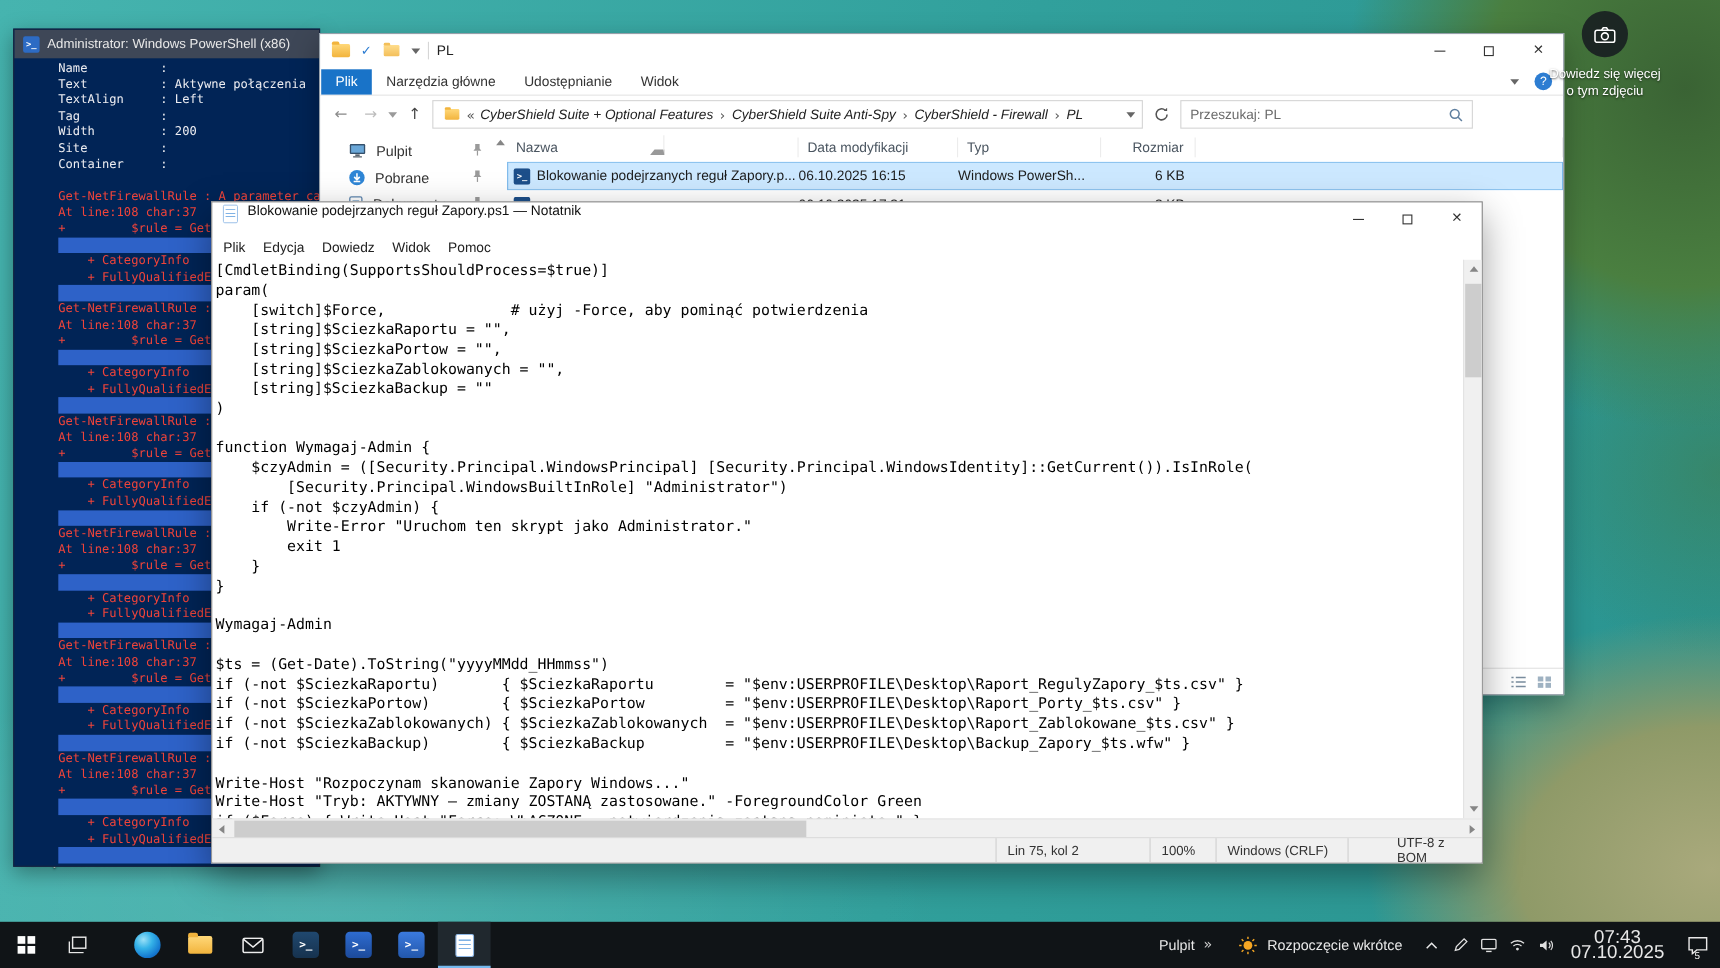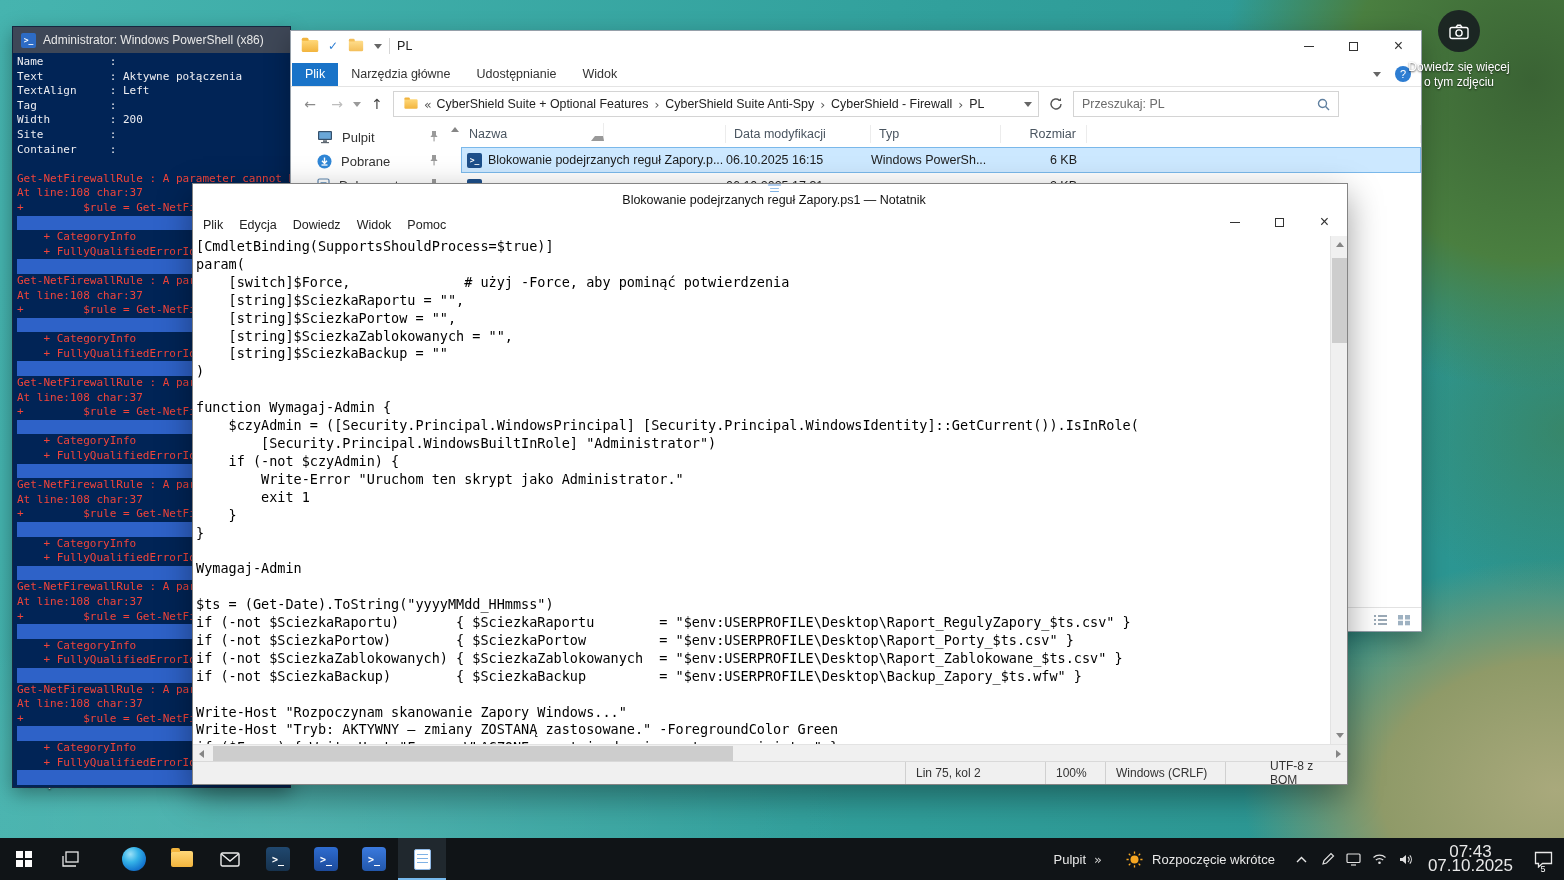--- a/index.html
+++ b/index.html
@@ -24,21 +24,21 @@
   .spot-text { color:#fff; font-size:12px; line-height:15px; text-shadow:0 1px 2px rgba(0,0,0,.7);text-align:center; }
 
   
   .ps-window { position:absolute; left:12px; top:26px; width:279px; height:762px; z-index:1;
     background:#012456; border:1px solid #17263f; box-shadow:0 6px 18px rgba(0,0,0,.35); overflow:hidden; }
   .ps-titlebar { height:26px; background:#3e4757; color:#e8e8e8; display:flex; align-items:center; gap:7px;
     padding:0 8px; font-size:12px; white-space:nowrap; overflow:hidden; }
   .ps-badge { width:15px; height:15px; flex:0 0 15px; background:#2d6bc4; color:#fff; border-radius:2px;
     font:bold 8px "DejaVu Sans Mono",monospace; display:flex; align-items:center; justify-content:center; }
   .ps-body { height:calc(100% - 26px); padding:2px 0 0 4px; overflow:hidden;
-    font-family:"DejaVu Sans Mono",monospace; font-size:11px; line-height:14.6px; color:#eeeef2; }
+    font-family:"DejaVu Sans Mono",monospace; font-size:11px; line-height:14.6px; color:#eeeef2;margin-left:36px; }
   .ps-line { white-space:pre; min-height:14.6px; }
   .ps-line.r { color:#f0443a; }
   .ps-line.sel { background:#2e62c8; }
 
   
   .win-btns { display:flex; margin-left:auto; height:100%; }
   .win-btn { width:45px; height:100%; display:flex; align-items:center; justify-content:center; color:#333; }
   .min-glyph { display:inline-block; width:10px; border-top:1px solid #333; }
   .max-glyph { display:inline-block; width:9px; height:9px; border:1px solid #333; }
   .close-glyph { font-size:16px; line-height:1; color:#333; }
@@ -52,21 +52,21 @@
   .ex-ribbon { height:26px; display:flex; align-items:flex-end; border-bottom:1px solid #e4e4e4; }
   .ex-tab { padding:4px 13px 5px; font-size:12.5px; color:#333; }
   .ex-tab.file { background:#1973c8; color:#fff; margin-left:1px; }
   .ribbon-right { margin-left:auto; display:flex; align-items:center; gap:14px; padding:0 10px 4px 0; }
   .help-circle { width:16px; height:16px; border-radius:50%; background:#2d7dd2; color:#fff; font-size:11px;
     display:flex; align-items:center; justify-content:center; }
   .ex-addressbar { height:34px; display:flex; align-items:center; gap:5px; padding:0 8px; }
   .nav-arrow { width:22px; text-align:center; font-size:14px; }
   .addr-box { width:646px; height:26px; border:1px solid #d4d4d4; display:flex; align-items:center; gap:2px;
     padding:0 6px; font-size:12.4px; color:#222; white-space:nowrap; overflow:hidden; }
-  .crumb { padding:0 3px; }
+  .crumb { padding:0 3px;font-style:italic; }
   .crumb-sep { color:#555; padding:0 1px; }
   .refresh-btn { width:24px; display:flex; justify-content:center; }
   .search-box { width:266px; height:26px; border:1px solid #d4d4d4; display:flex; align-items:center;
     padding:0 8px; font-size:12.4px; color:#6b6b6b; }
   .caret-down { width:0; height:0; border-left:4px solid transparent; border-right:4px solid transparent; border-top:5px solid #666; display:inline-block; }
   .caret-up { width:0; height:0; border-left:4px solid transparent; border-right:4px solid transparent; border-bottom:5px solid #999; display:inline-block; }
   .ex-main { flex:1; display:flex; overflow:hidden; }
   .ex-nav { width:158px; padding-top:4px; font-size:13px; color:#333; }
   .ex-nav-item { height:24px; display:flex; align-items:center; gap:9px; padding-left:26px; position:relative; }
   .ex-nav-item .pin { position:absolute; right:10px; }
@@ -84,21 +84,21 @@
   .ps-file-icon { width:15px; height:15px; flex:0 0 15px; background:#1d4f8a; color:#fff; border-radius:2px;
     font:bold 8px "DejaVu Sans Mono",monospace; display:flex; align-items:center; justify-content:center; }
   .ex-status { margin-top:auto; height:24px; border-top:1px solid #e2e2e2; display:flex; align-items:center;
     justify-content:flex-end; gap:6px; padding-right:8px; }
   .view-ico { width:18px; height:16px; display:flex; align-items:center; justify-content:center; }
 
   
   .notepad { position:absolute; left:192px; top:183px; width:1156px; height:602px; z-index:3;
     background:#fff; border:1px solid #848484; box-shadow:0 12px 32px rgba(0,0,0,.38);
     display:flex; flex-direction:column; }
-  .np-titlebar { height:30px; display:flex; align-items:center; gap:7px; padding-left:8px; font-size:12.5px; color:#111;flex-direction:column; }
+  .np-titlebar { height:30px; display:flex; gap:7px; padding-left:8px; font-size:12.5px; color:#111; }
   .np-menubar { height:22px; display:flex; align-items:center; padding-left:2px; font-size:12.5px; color:#222; }
   .np-menu-item { padding:2px 8px; }
   .np-body { flex:1; display:flex; overflow:hidden; }
   .np-text { flex:1; overflow:hidden; padding:2px 0 0 3px; font-family:"DejaVu Sans Mono",monospace;
     font-size:13.5px; line-height:17.9px; color:#000; white-space:pre; }
   .np-vscroll { width:17px; background:#f0f0f0; border-left:1px solid #e3e3e3; position:relative; }
   .np-vthumb { position:absolute; left:1px; width:15px; top:22px; height:85px; background:#cdcdcd; }
   .scroll-arrow { position:absolute; left:0; width:17px; height:17px; display:flex; align-items:center; justify-content:center; }
   .tri-up { width:0;height:0;border-left:4px solid transparent;border-right:4px solid transparent;border-bottom:5px solid #868686; }
   .tri-down { width:0;height:0;border-left:4px solid transparent;border-right:4px solid transparent;border-top:5px solid #868686; }

